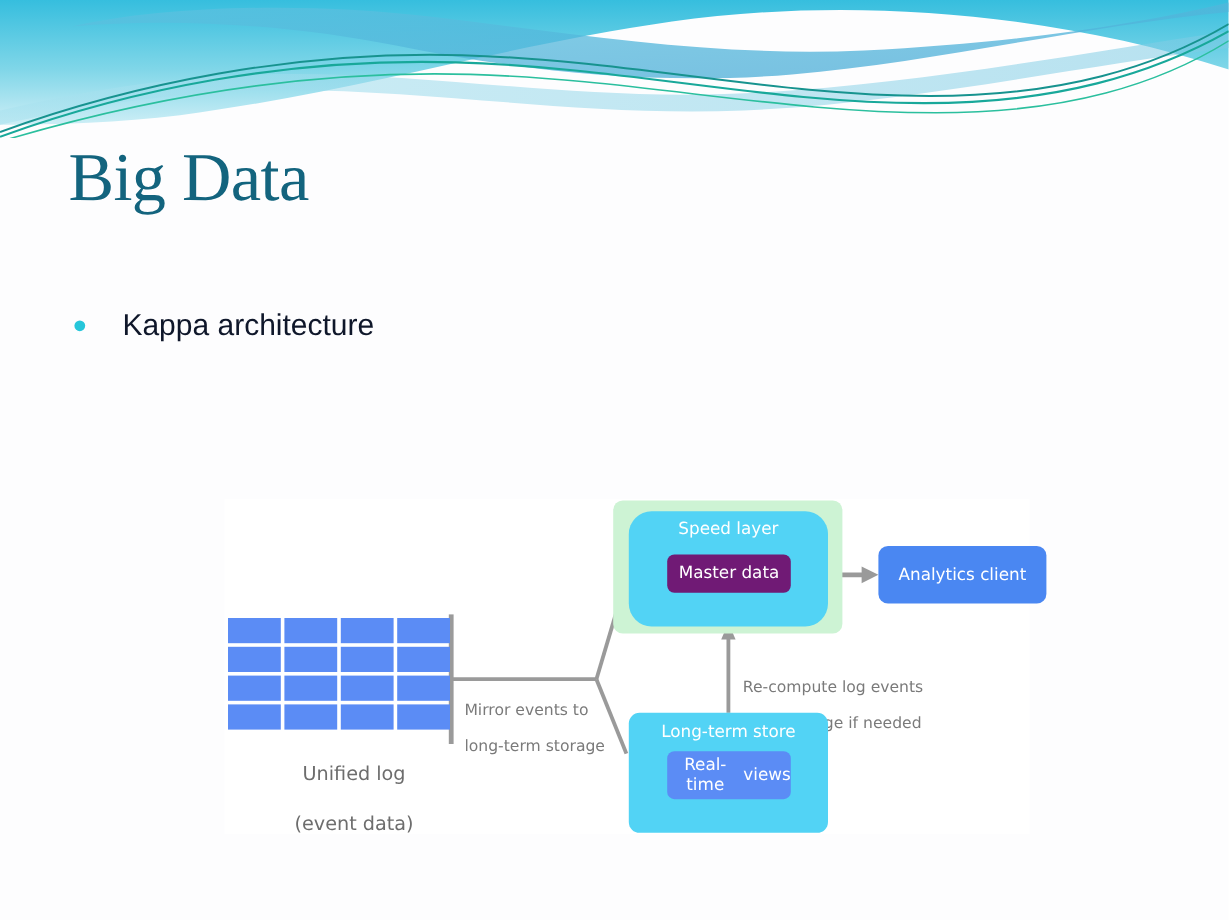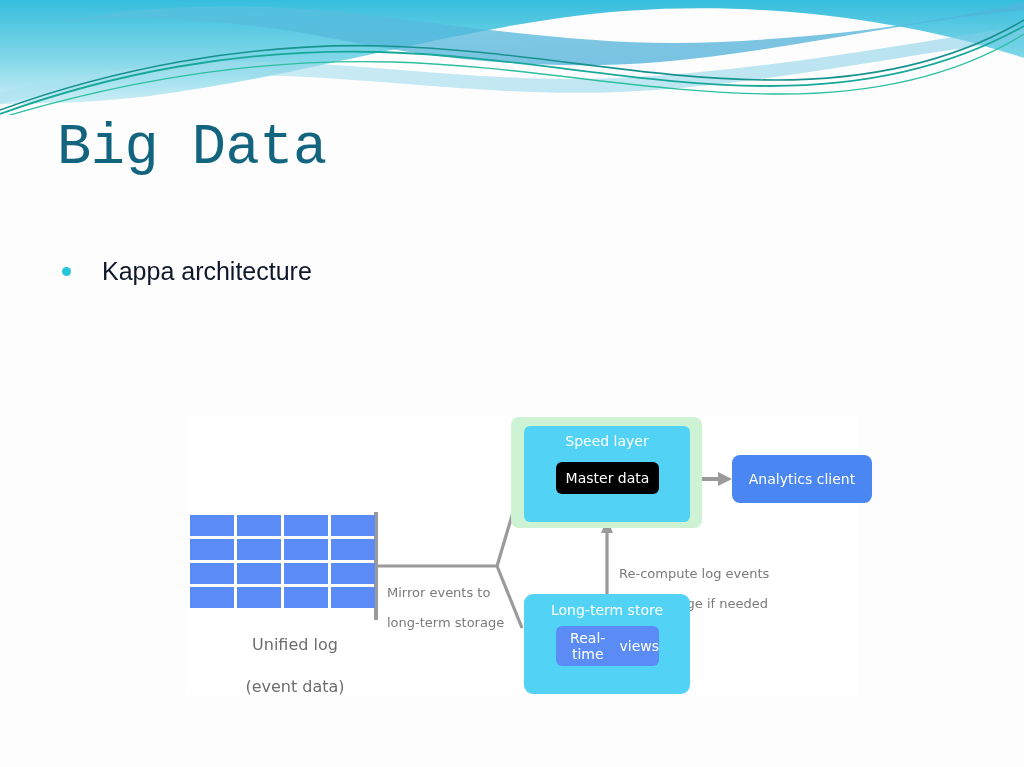--- a/index.html
+++ b/index.html
@@ -38,21 +38,21 @@
   
   #slide-title {
     position: absolute;
     left: 57px;
     top: 120px;
     font-size: 57px;
     line-height: 1.0;
     font-weight: 400;
     letter-spacing: -0.5px;
     color: #13647e;
-    font-family: Liberation Mono, monospace;
+    font-family: Liberation Serif, serif;
     white-space: nowrap;
   }
 
   
   #bullet-list {
     position: absolute;
     left: 62px;
     top: 258px;
     width: 560px;
   }
@@ -106,32 +106,32 @@
     background: #cdf3d4;
     border-radius: 8px;
   }
   
   #speed-layer-box {
     left: 337px;
     top: 10px;
     width: 166px;
     height: 96px;
     background: #52d3f5;
-    border-radius: 6px;
+    border-radius: 19px;
     align-items: flex-start;
     padding-top: 7px;
     font-size: 14px;
   }
   
   #master-data-box {
     left: 369px;
     top: 46px;
     width: 103px;
     height: 32px;
-    background: #000000;
+    background: #701a75;
     border-radius: 6px;
     align-items: center;
     font-size: 14px;
   }
   
   #analytics-client-box {
     left: 545px;
     top: 39px;
     width: 140px;
     height: 48px;

